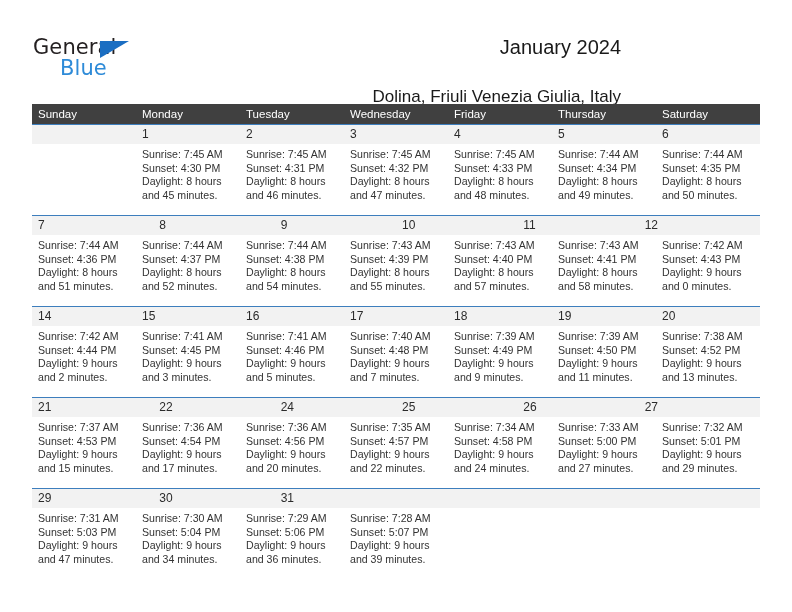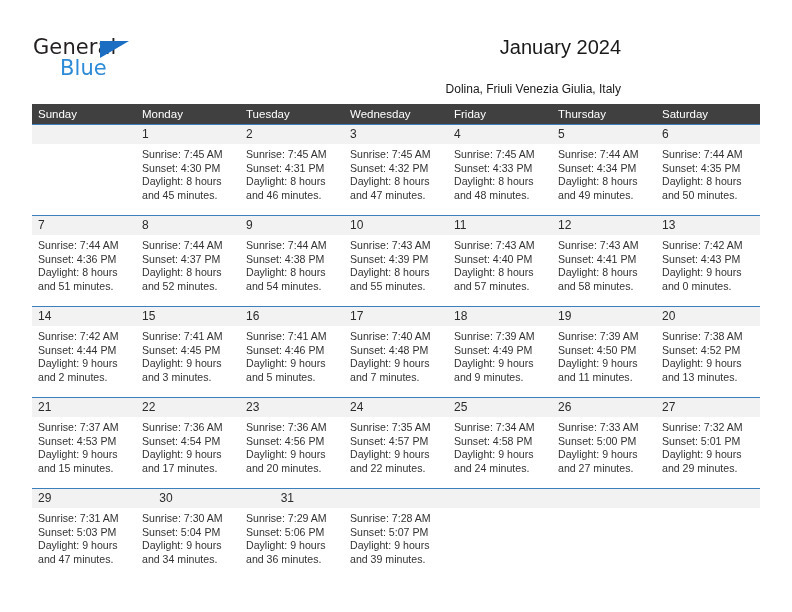--- a/index.html
+++ b/index.html
@@ -75,22 +75,22 @@
     text-align: right;
   }
   .cal-title {
     font-size: 20px;
     color: #1a1a1a;
     font-weight: 400;
     line-height: 34px;
     white-space: nowrap;
   }
   .cal-subtitle {
-    margin-top: 16px;
-    font-size: 12px;
+    margin-top: 24px;
+    font-size: 17px;
     color: #1a1a1a;
     font-weight: 400;
     line-height: 18px;
     white-space: nowrap;
   }
 
   
   .calendar {
     position: absolute;
     left: 32px;
@@ -243,21 +243,20 @@
     </div>
 
     <div class="week">
       <div class="week-numbers">
         <div class="daynum">7</div>
         <div class="daynum">8</div>
         <div class="daynum">9</div>
         <div class="daynum">10</div>
         <div class="daynum">11</div>
         <div class="daynum">12</div>
-        <div class="daynum">13</div>
       </div>
       <div class="week-details">
         <div class="daycell">
           <div class="dline">Sunrise: 7:44 AM</div>
           <div class="dline">Sunset: 4:36 PM</div>
           <div class="dline">Daylight: 8 hours</div>
           <div class="dline">and 51 minutes.</div>
         </div>
         <div class="daycell">
           <div class="dline">Sunrise: 7:44 AM</div>
@@ -351,21 +350,20 @@
           <div class="dline">Daylight: 9 hours</div>
           <div class="dline">and 13 minutes.</div>
         </div>
       </div>
     </div>
 
     <div class="week">
       <div class="week-numbers">
         <div class="daynum">21</div>
         <div class="daynum">22</div>
-        <div class="daynum">23</div>
         <div class="daynum">24</div>
         <div class="daynum">25</div>
         <div class="daynum">26</div>
         <div class="daynum">27</div>
       </div>
       <div class="week-details">
         <div class="daycell">
           <div class="dline">Sunrise: 7:37 AM</div>
           <div class="dline">Sunset: 4:53 PM</div>
           <div class="dline">Daylight: 9 hours</div>

